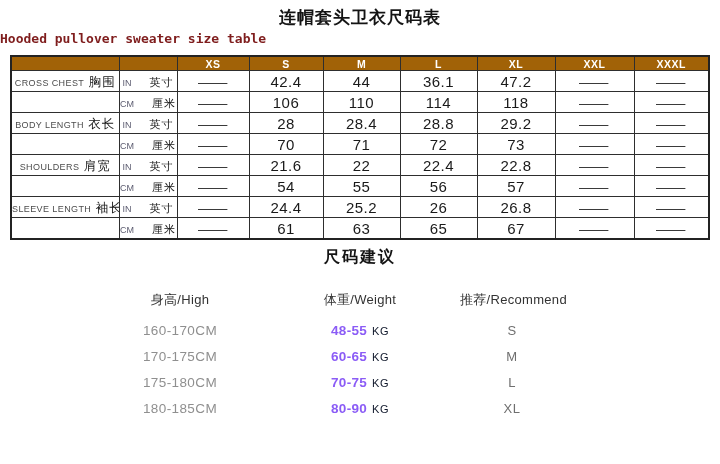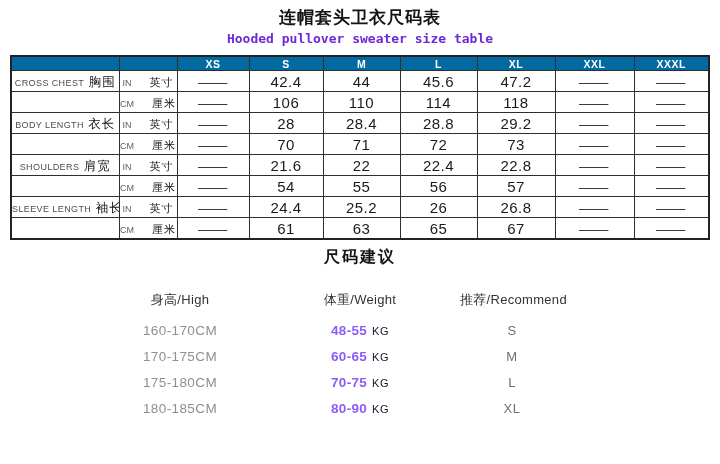--- a/index.html
+++ b/index.html
@@ -9,37 +9,37 @@
     -webkit-font-smoothing:antialiased;
   }
   .page{width:720px;height:328px;position:relative;}
 
   
   .title-cn{
     margin:0;padding-top:6px;text-align:center;
     font-size:17px;font-weight:700;letter-spacing:1px;color:#141414;
   }
   .title-en{
-    margin:2px 0 0 0;text-align:center;
+    margin:2px 0 0 0;text-align:left;
     font-family:"DejaVu Sans Mono","Liberation Mono",monospace;
-    font-size:13px;font-weight:700;color:#6d28d9;letter-spacing:0px;
+    font-size:13px;font-weight:700;color:#7f1d1d;letter-spacing:0px;
   }
 
   
   table.size-table{
     border-collapse:collapse;table-layout:fixed;
     width:698px;margin:9px 0 0 10px;
     border:2px solid #232323;
   }
   table.size-table th,table.size-table td{
     border:1px solid #2e2e2e;padding:0;text-align:center;vertical-align:middle;
     overflow:hidden;white-space:nowrap;
   }
   table.size-table thead th{
-    background:#0369a1;color:#ffffff;height:13px;
+    background:#a16207;color:#ffffff;height:13px;
     font-size:10.5px;font-weight:700;letter-spacing:.5px;
   }
   table.size-table tbody td{height:20px;background:#ffffff;}
   td.label{padding:0 2px;}
   .lbl-en{font-size:9px;color:#4c4c4c;letter-spacing:.4px;}
   .lbl-cn{font-size:12.5px;color:#161616;letter-spacing:1px;}
   td.unit .unit-abbr{font-size:9px;color:#5c5c70;margin-right:18px;}
   td.unit .unit-cn{font-size:11px;color:#161616;letter-spacing:1px;}
   td.val{font-size:15px;color:#1a1a1a;letter-spacing:.5px;}
   .dash{
@@ -105,21 +105,21 @@
         <td class="label">
           <span class="lbl-en">CROSS CHEST</span>
           <span class="lbl-cn">胸围</span>
         </td>
         <td class="unit">
           <span class="unit-abbr">IN</span><span class="unit-cn">英寸</span>
         </td>
         <td class="val"><span class="dash">—</span></td>
         <td class="val">42.4</td>
         <td class="val">44</td>
-        <td class="val">45.6</td>
+        <td class="val">36.1</td>
         <td class="val">47.2</td>
         <td class="val"><span class="dash">—</span></td>
         <td class="val"><span class="dash">—</span></td>
       </tr>
       <tr>
         <td class="label"></td>
         <td class="unit">
           <span class="unit-abbr">CM</span><span class="unit-cn">厘米</span>
         </td>
         <td class="val"><span class="dash">—</span></td>

